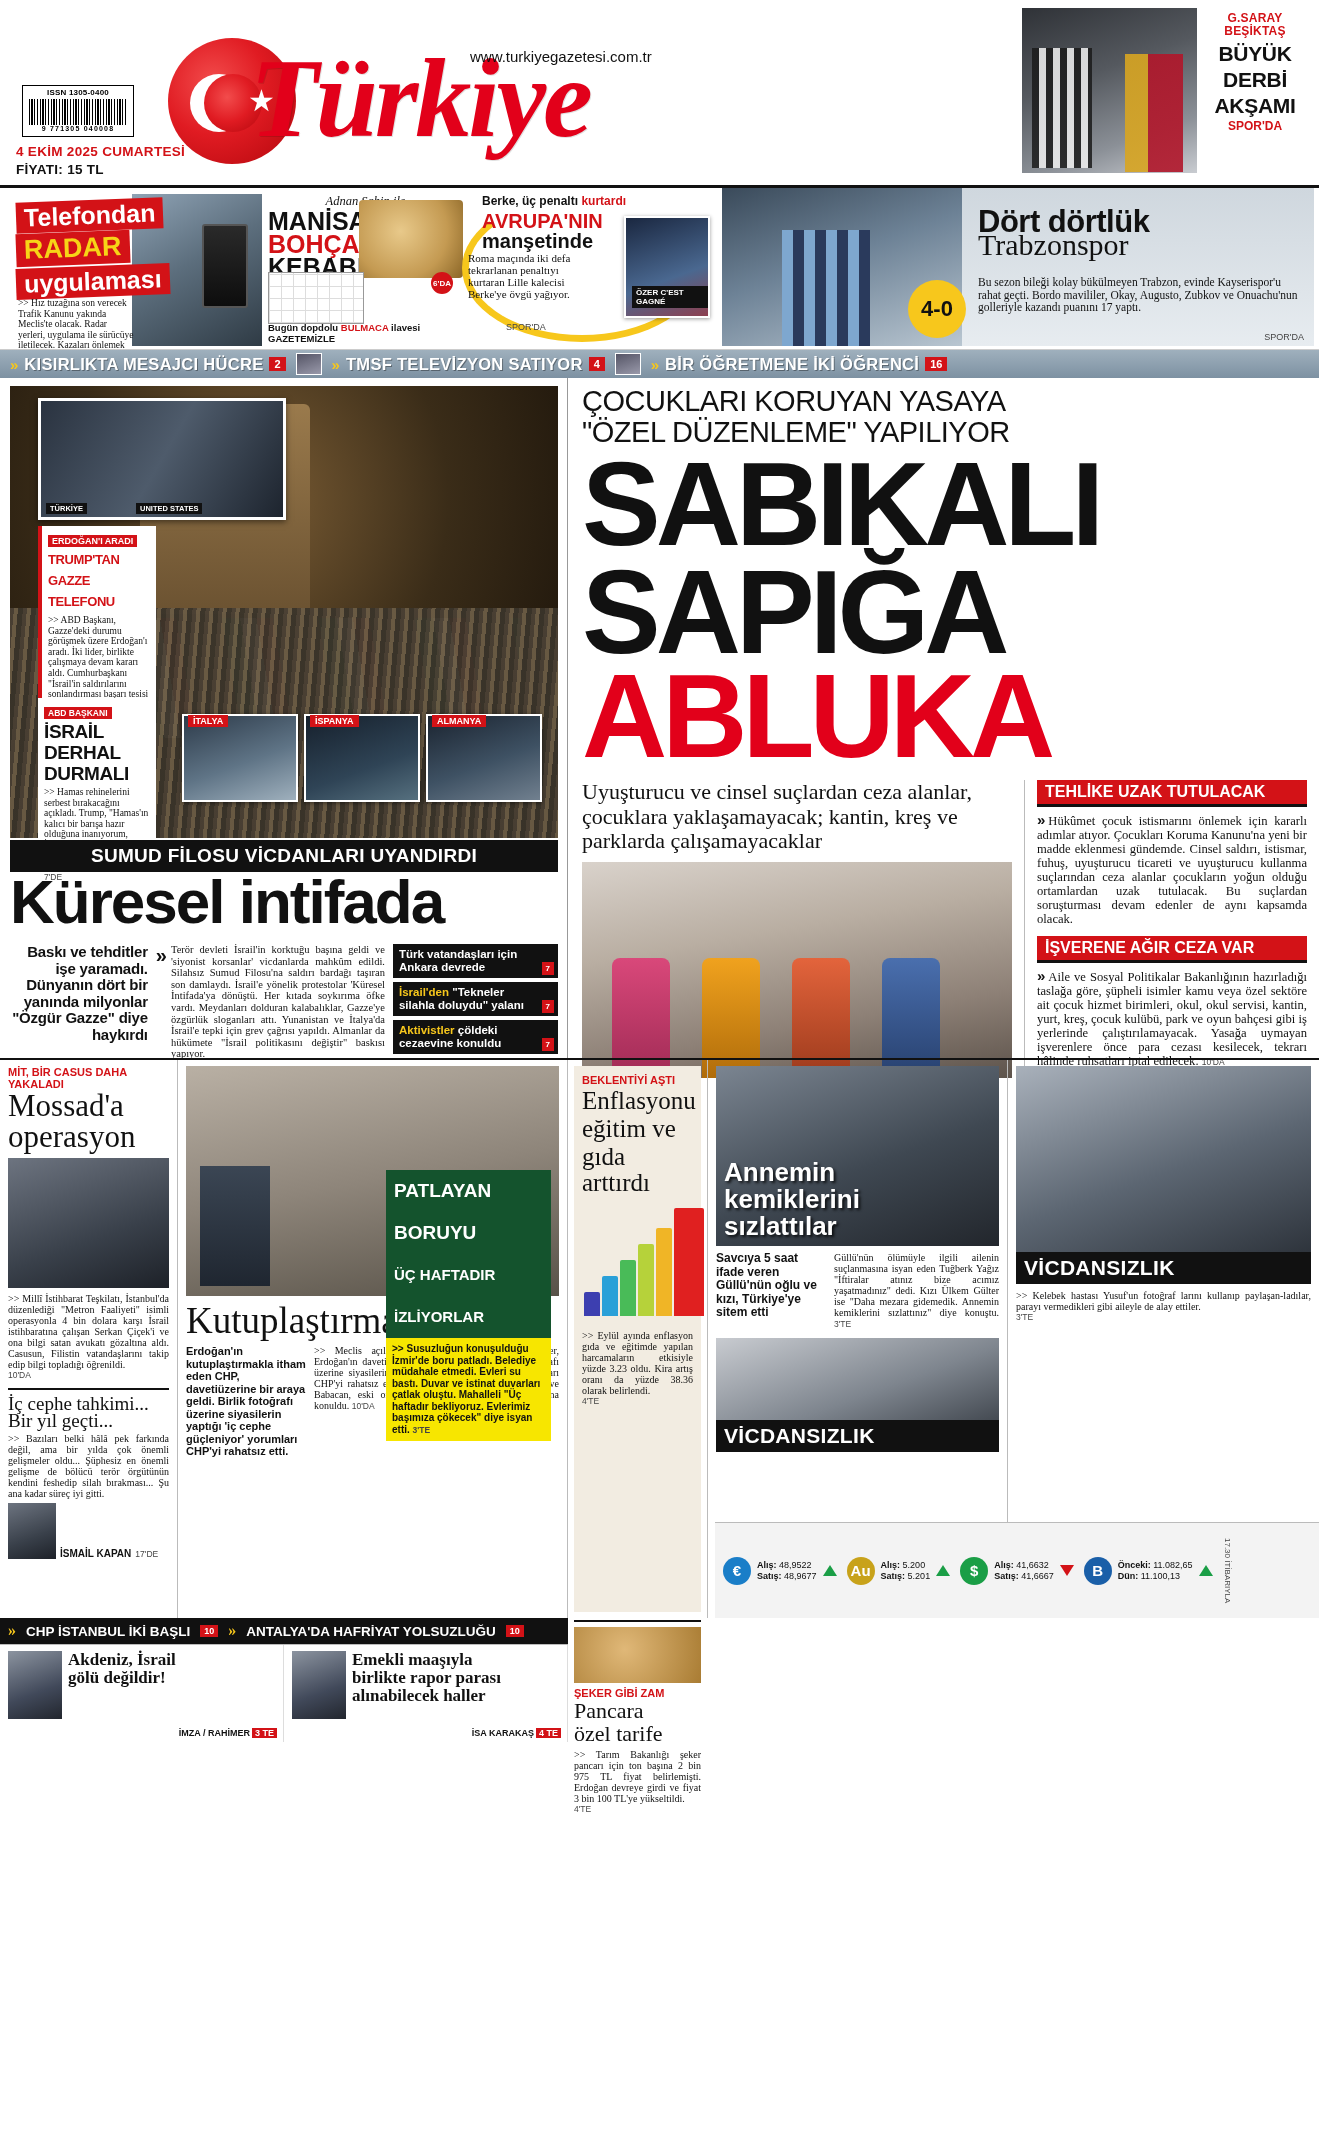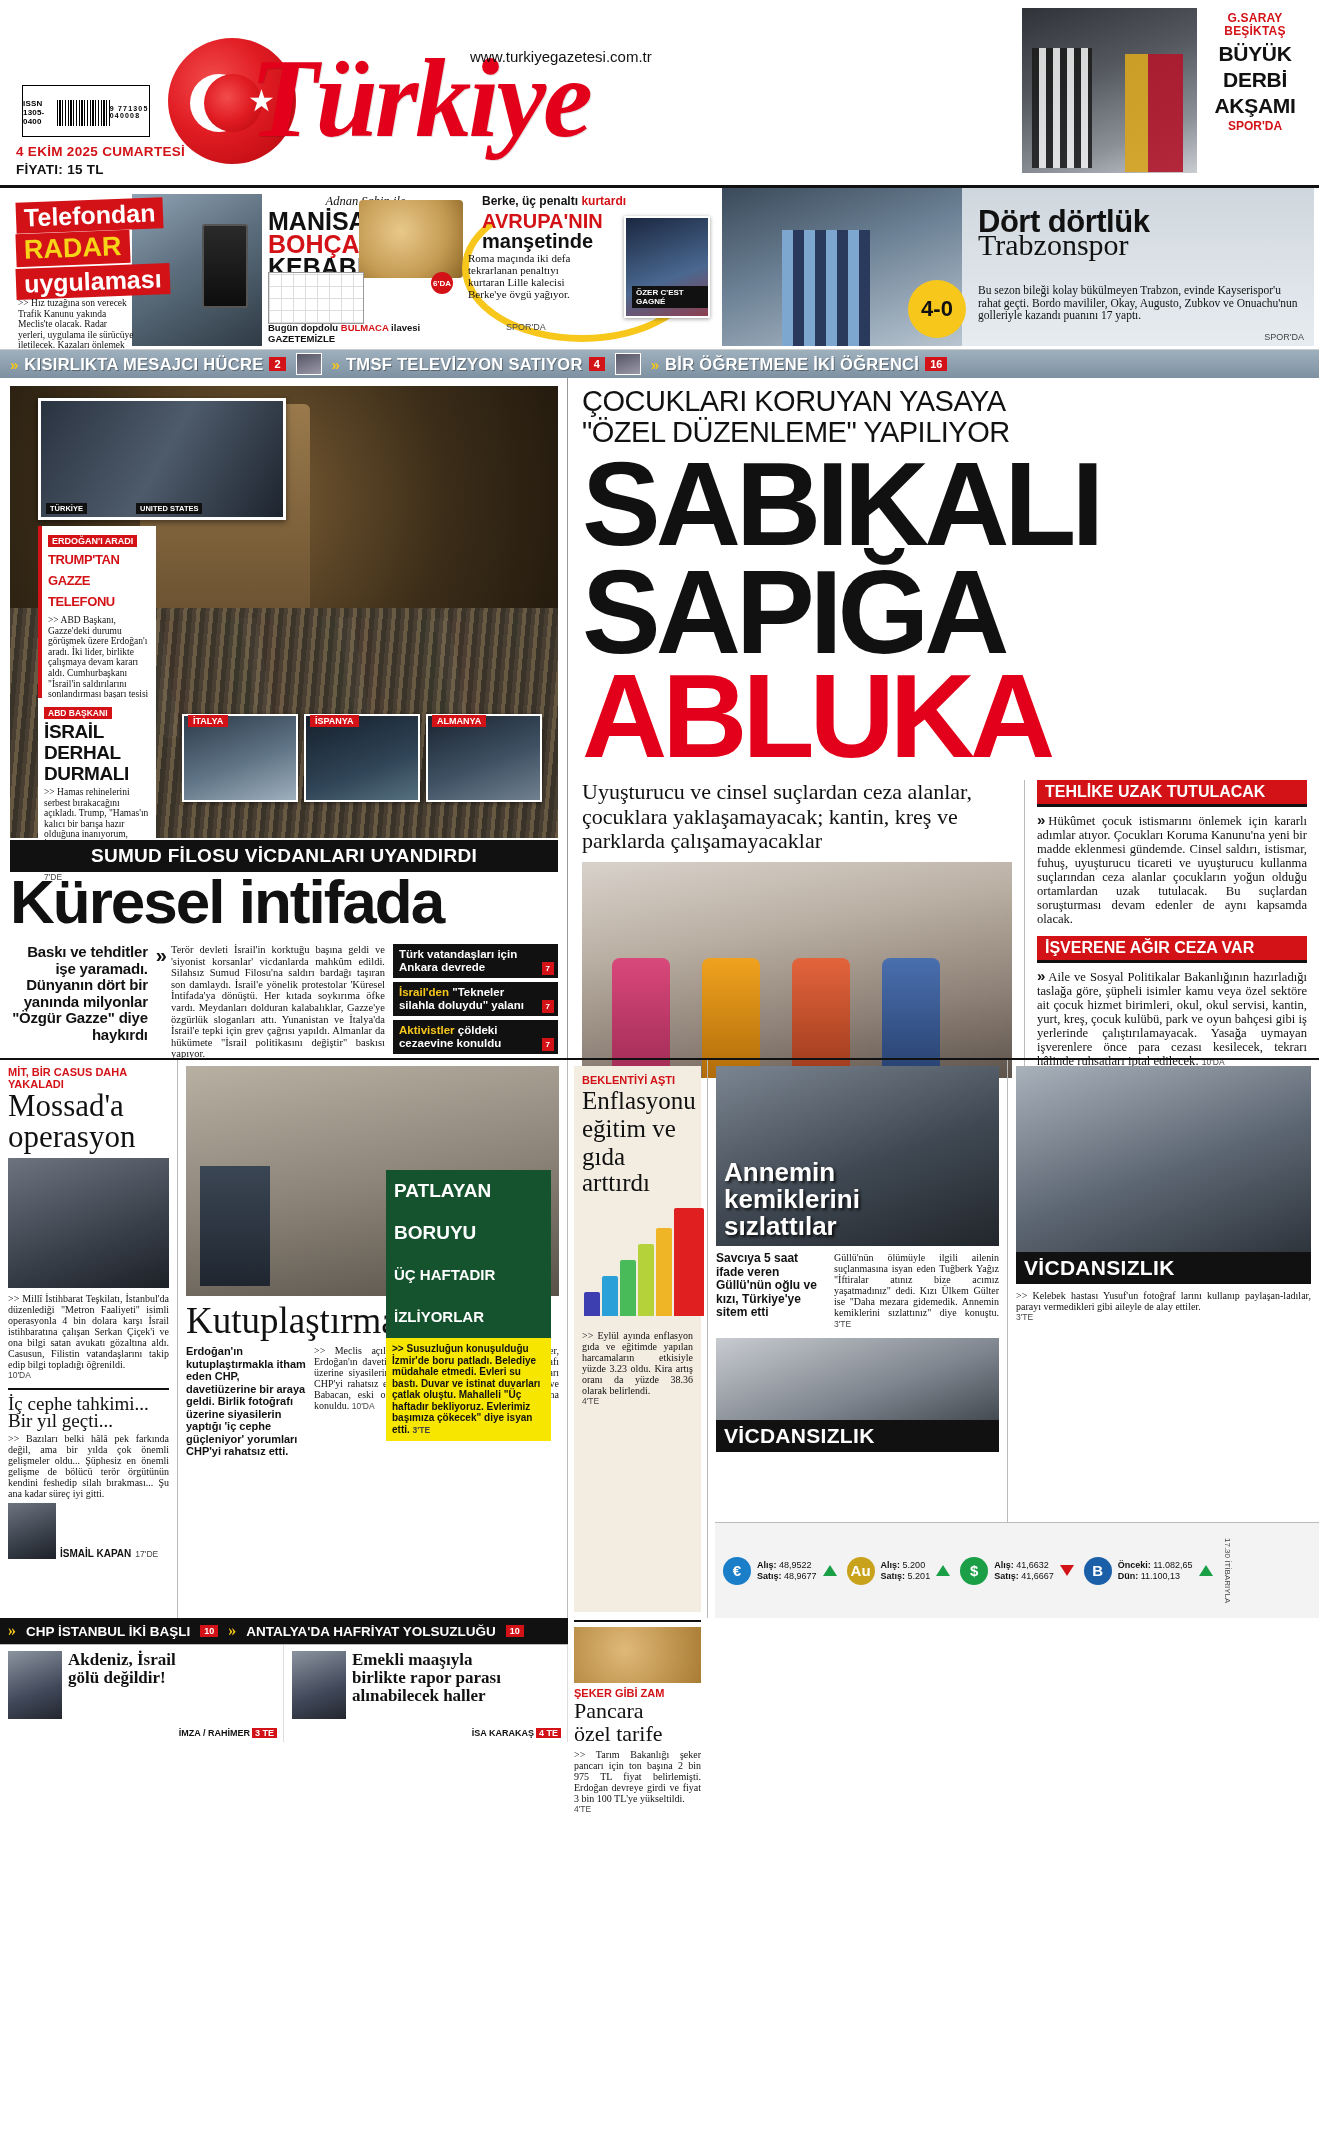--- a/index.html
+++ b/index.html
@@ -9,23 +9,23 @@
     font-family: "Liberation Serif", serif;
     overflow: hidden;
     position: relative;
   }
   .page { width: 1319px; height: 2130px; position: relative; background: #fff; }
 
   
   .masthead { position: relative; height: 185px; background: #fff; }
   .issn-box {
     position: absolute; left: 22px; top: 85px;
-    width: 128px; height: 52px;
+    width: 112px; height: 52px;
     border: 1px solid #000; background: #fff;
-    display: flex; flex-direction: row; align-items: center; justify-content: flex-start;
+    display: flex; flex-direction: column; align-items: center; justify-content: flex-start;
     padding-top: 2px;
   }
   .issn-text { font-family: "Liberation Sans", sans-serif; font-size: 8px; font-weight: bold; letter-spacing: .2px; }
   .barcode { width: 98px; height: 26px; margin-top: 2px;
     background: repeating-linear-gradient(to right,
       #000 0px,#000 1px,#fff 1px,#fff 2px,#000 2px,#000 4px,#fff 4px,#fff 5px,
       #000 5px,#000 6px,#fff 6px,#fff 8px,#000 8px,#000 9px,#fff 9px,#fff 11px);
   }
   .barcode-num { font-family: "Liberation Sans", sans-serif; font-size: 7px; font-weight: bold; letter-spacing: 1.2px; }
   .date-line { position: absolute; left: 16px; top: 144px; color: #d31217;
@@ -127,21 +127,21 @@
   .trab-photo:after { content:""; position:absolute; left:60px; top:42px; width:88px; height:116px;
     background: repeating-linear-gradient(90deg,#7ea7cf 0 11px,#2a3a5c 11px 22px); }
   .trab-score { position:absolute; left:186px; top:92px; width:58px; height:58px; border-radius:50%;
     background:#f7c71c; display:flex;align-items:center;justify-content:center;
     font-family:"Liberation Sans",sans-serif; font-weight:bold; font-size:22px; color:#111; }
   .trab-h1 { position:absolute; left:256px; top:16px; font-family:"Liberation Sans",sans-serif;
     font-weight:bold; font-size:31px; color:#111; letter-spacing:-.5px; }
   .trab-h2 { position:absolute; left:256px; top:40px; font-family:Liberation Serif, serif;
     font-size:30px; color:#111; }
   .trab-body { position:absolute; left:256px; top:88px; width:320px; font-family:"Liberation Serif",serif;
-    font-size:11.5px; line-height:12.6px; color:#111;margin-top:8px; }
+    font-size:11.5px; line-height:12.6px; color:#111; }
   .trab-spor { position:absolute; right:10px; bottom:4px; font-family:"Liberation Sans",sans-serif; font-size:9px; color:#444; }
 
   
   .ribbon { position: relative; height: 28px; background: linear-gradient(180deg,#9fb0bd,#7d91a2);
     display: flex; align-items: center; }
   .ribbon-item { display:flex; align-items:center; gap:6px; padding:0 10px; }
   .ribbon-chev { color:#f7c71c; font-family:"Liberation Sans",sans-serif; font-weight:bold; font-size:15px; }
   .ribbon-text { color:#fff; font-family:"Liberation Sans",sans-serif; font-weight:bold; font-size:16.5px;
     letter-spacing:.3px; text-shadow: 1px 1px 0 rgba(0,0,0,.35); }
   .ribbon-num { background:#d31217; color:#fff; font-family:"Liberation Sans",sans-serif; font-weight:bold;

